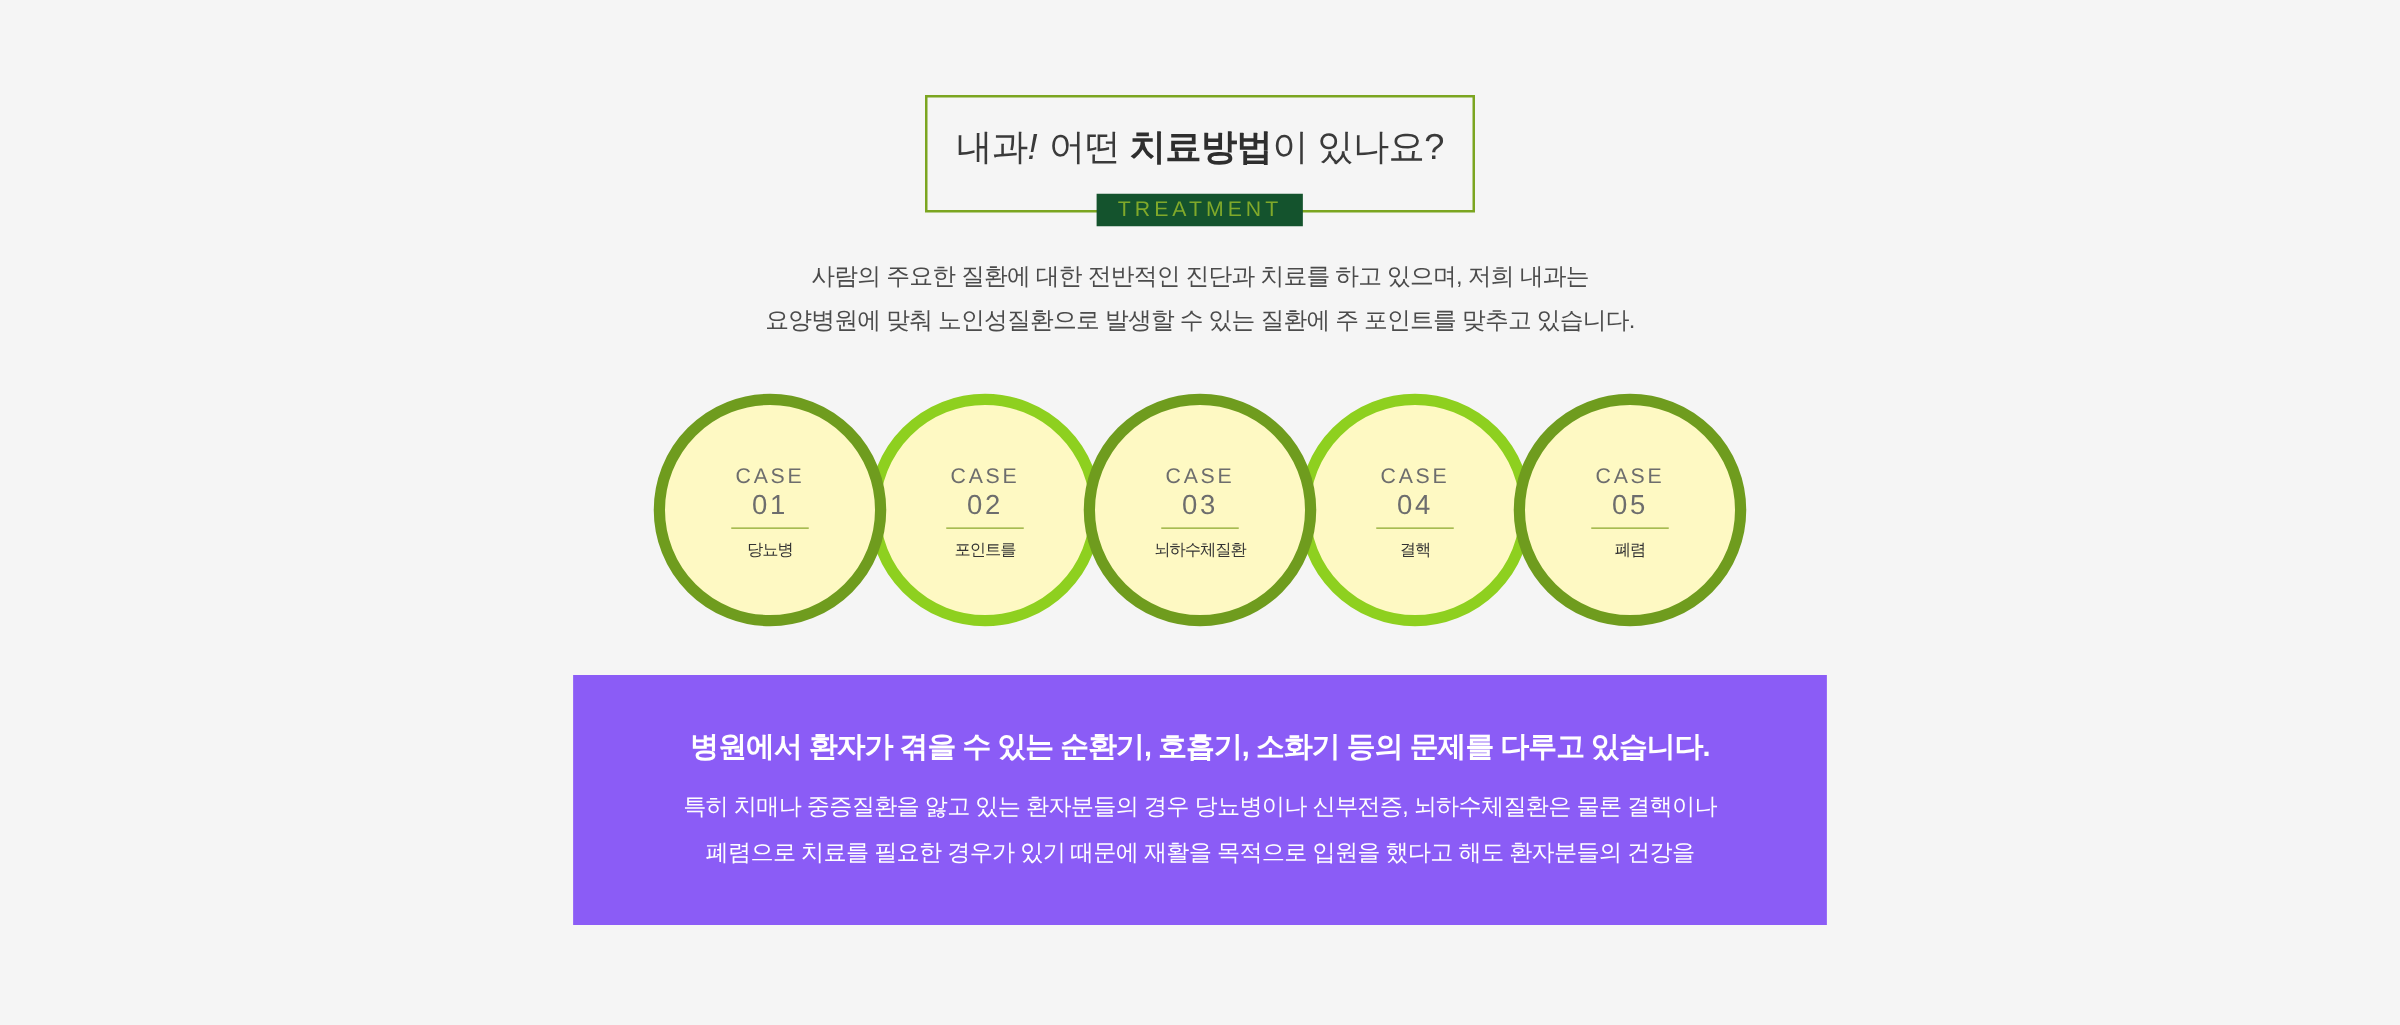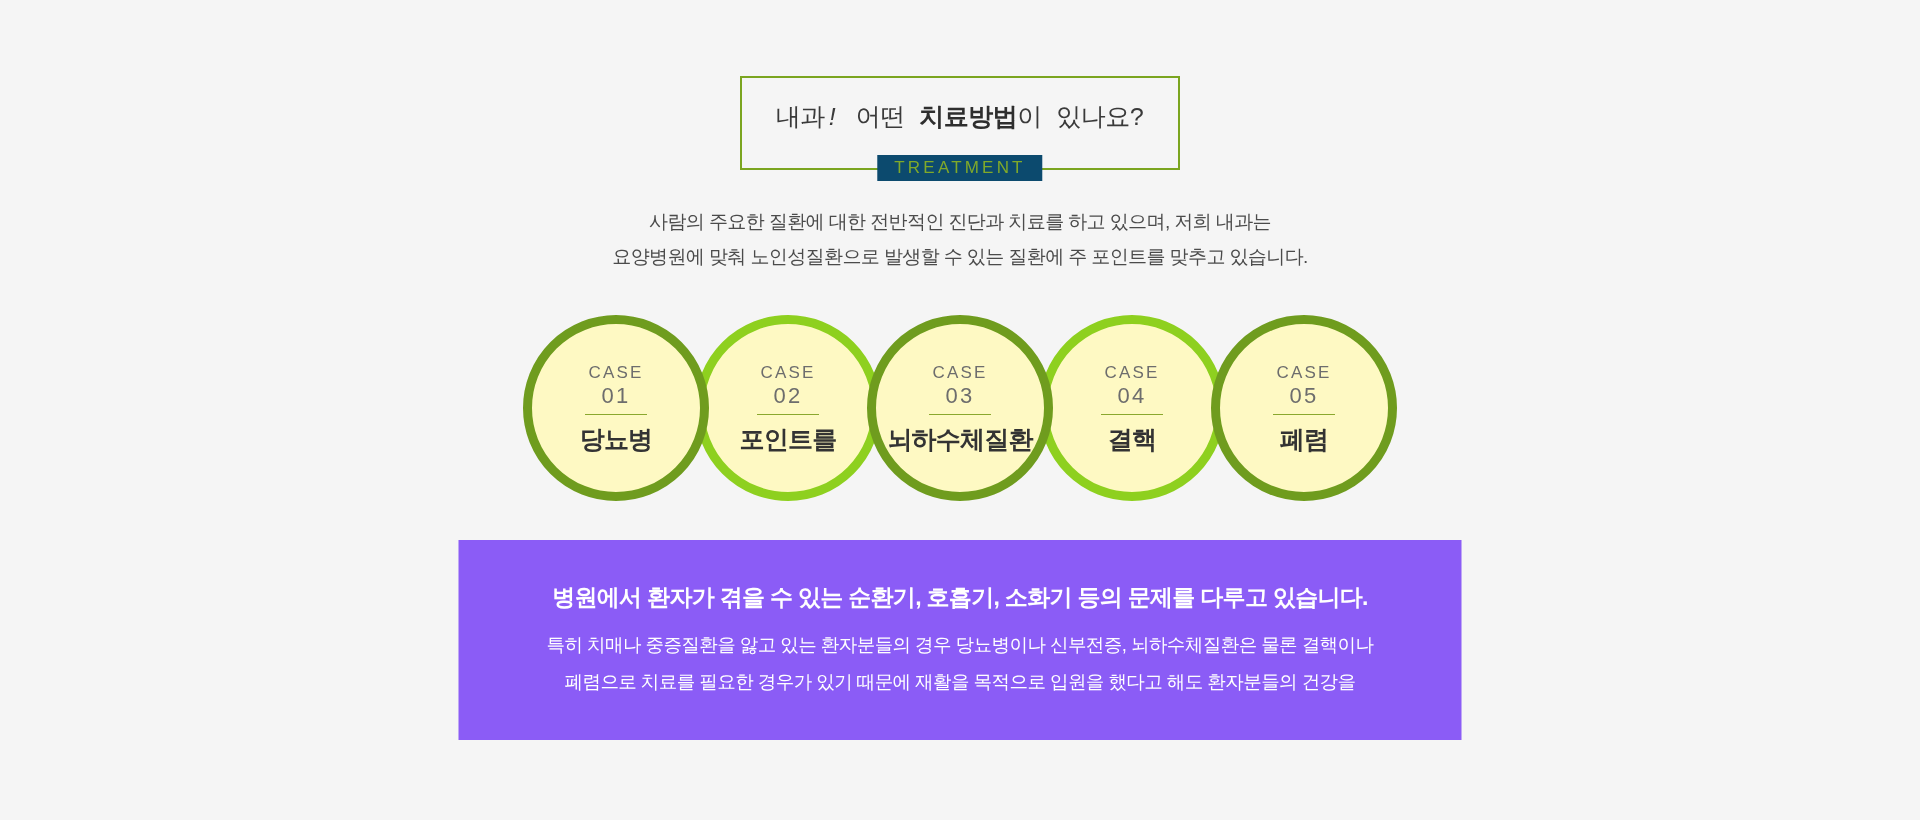--- a/index.html
+++ b/index.html
@@ -35,44 +35,43 @@
     position: relative;
     width: 440px;
     height: 94px;
     box-sizing: border-box;
     border: 2px solid #7ba520;
     display: flex;
     align-items: center;
     justify-content: center;
   }
   .heading-title {
-    font-size: 25px;
+    font-size: 29px;
     color: #3a3a3a;
     letter-spacing: -0.5px;
     white-space: nowrap;
     font-weight: 400;
     line-height: 1;
     margin-top: -10px;
-    font-family: Liberation Mono, monospace;
   }
   .heading-title .em {
     font-weight: 700;
     color: #2e2e2e;
   }
   .heading-title .bang {
     font-style: italic;
     font-weight: 400;
     padding: 0 2px 0 0;
   }
   .heading-sub {
     position: absolute;
     left: 50%;
     bottom: -13px;
     transform: translateX(-50%);
-    background: #0c4a6e;
+    background: #14532d;
     padding: 0 17px;
     color: #80a92a;
     font-size: 17px;
     letter-spacing: 3.2px;
     line-height: 26px;
     white-space: nowrap;
   }
 
   
   .intro {
@@ -128,22 +127,22 @@
     line-height: 22px;
     font-weight: 400;
   }
   .case-rule {
     width: 62px;
     height: 1px;
     background: #8aa82e;
     margin: 7px 0 8px 0;
   }
   .case-name {
-    font-size: 25px;
-    font-weight: 700;
+    font-size: 13px;
+    font-weight: 400;
     color: #333333;
     letter-spacing: -0.8px;
     white-space: nowrap;
   }
 
   
   .note {
     position: absolute;
     left: 50%;
     top: 540px;

